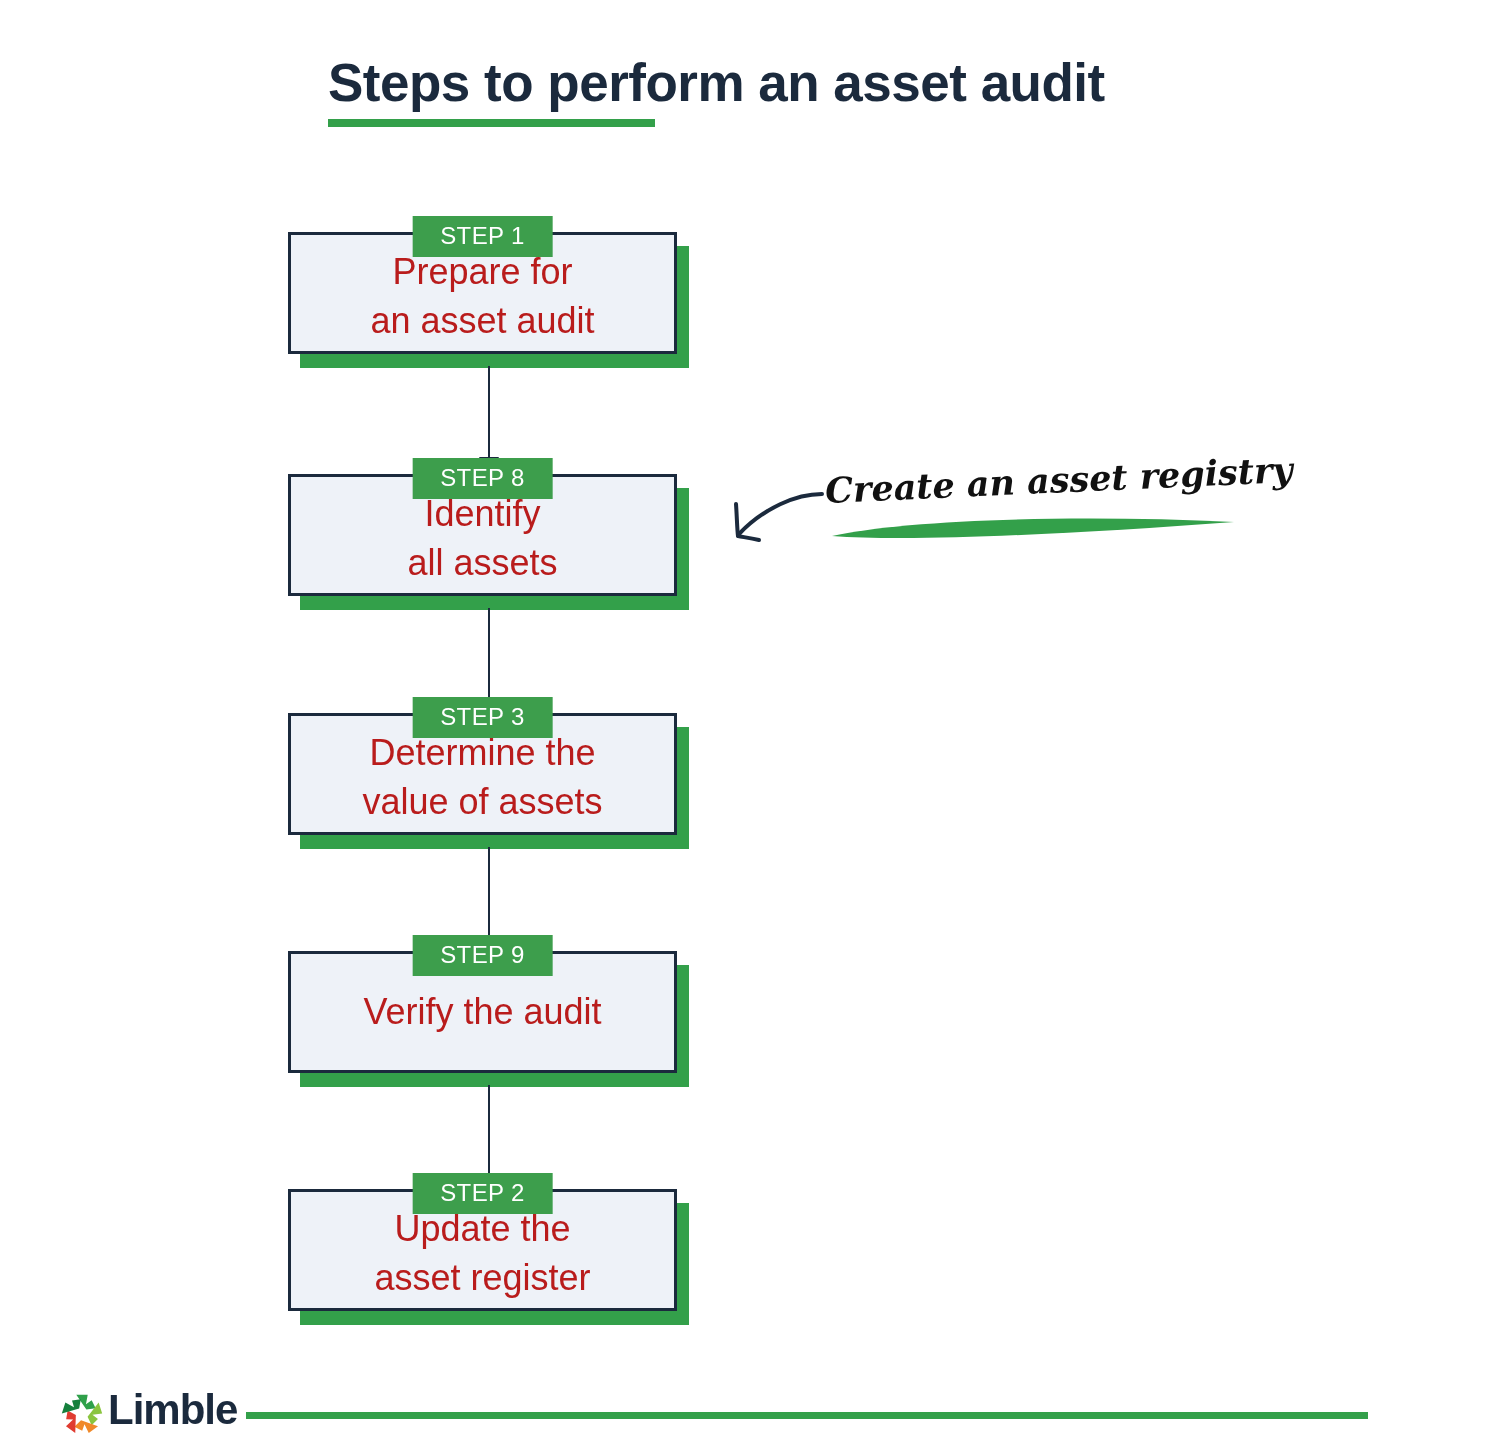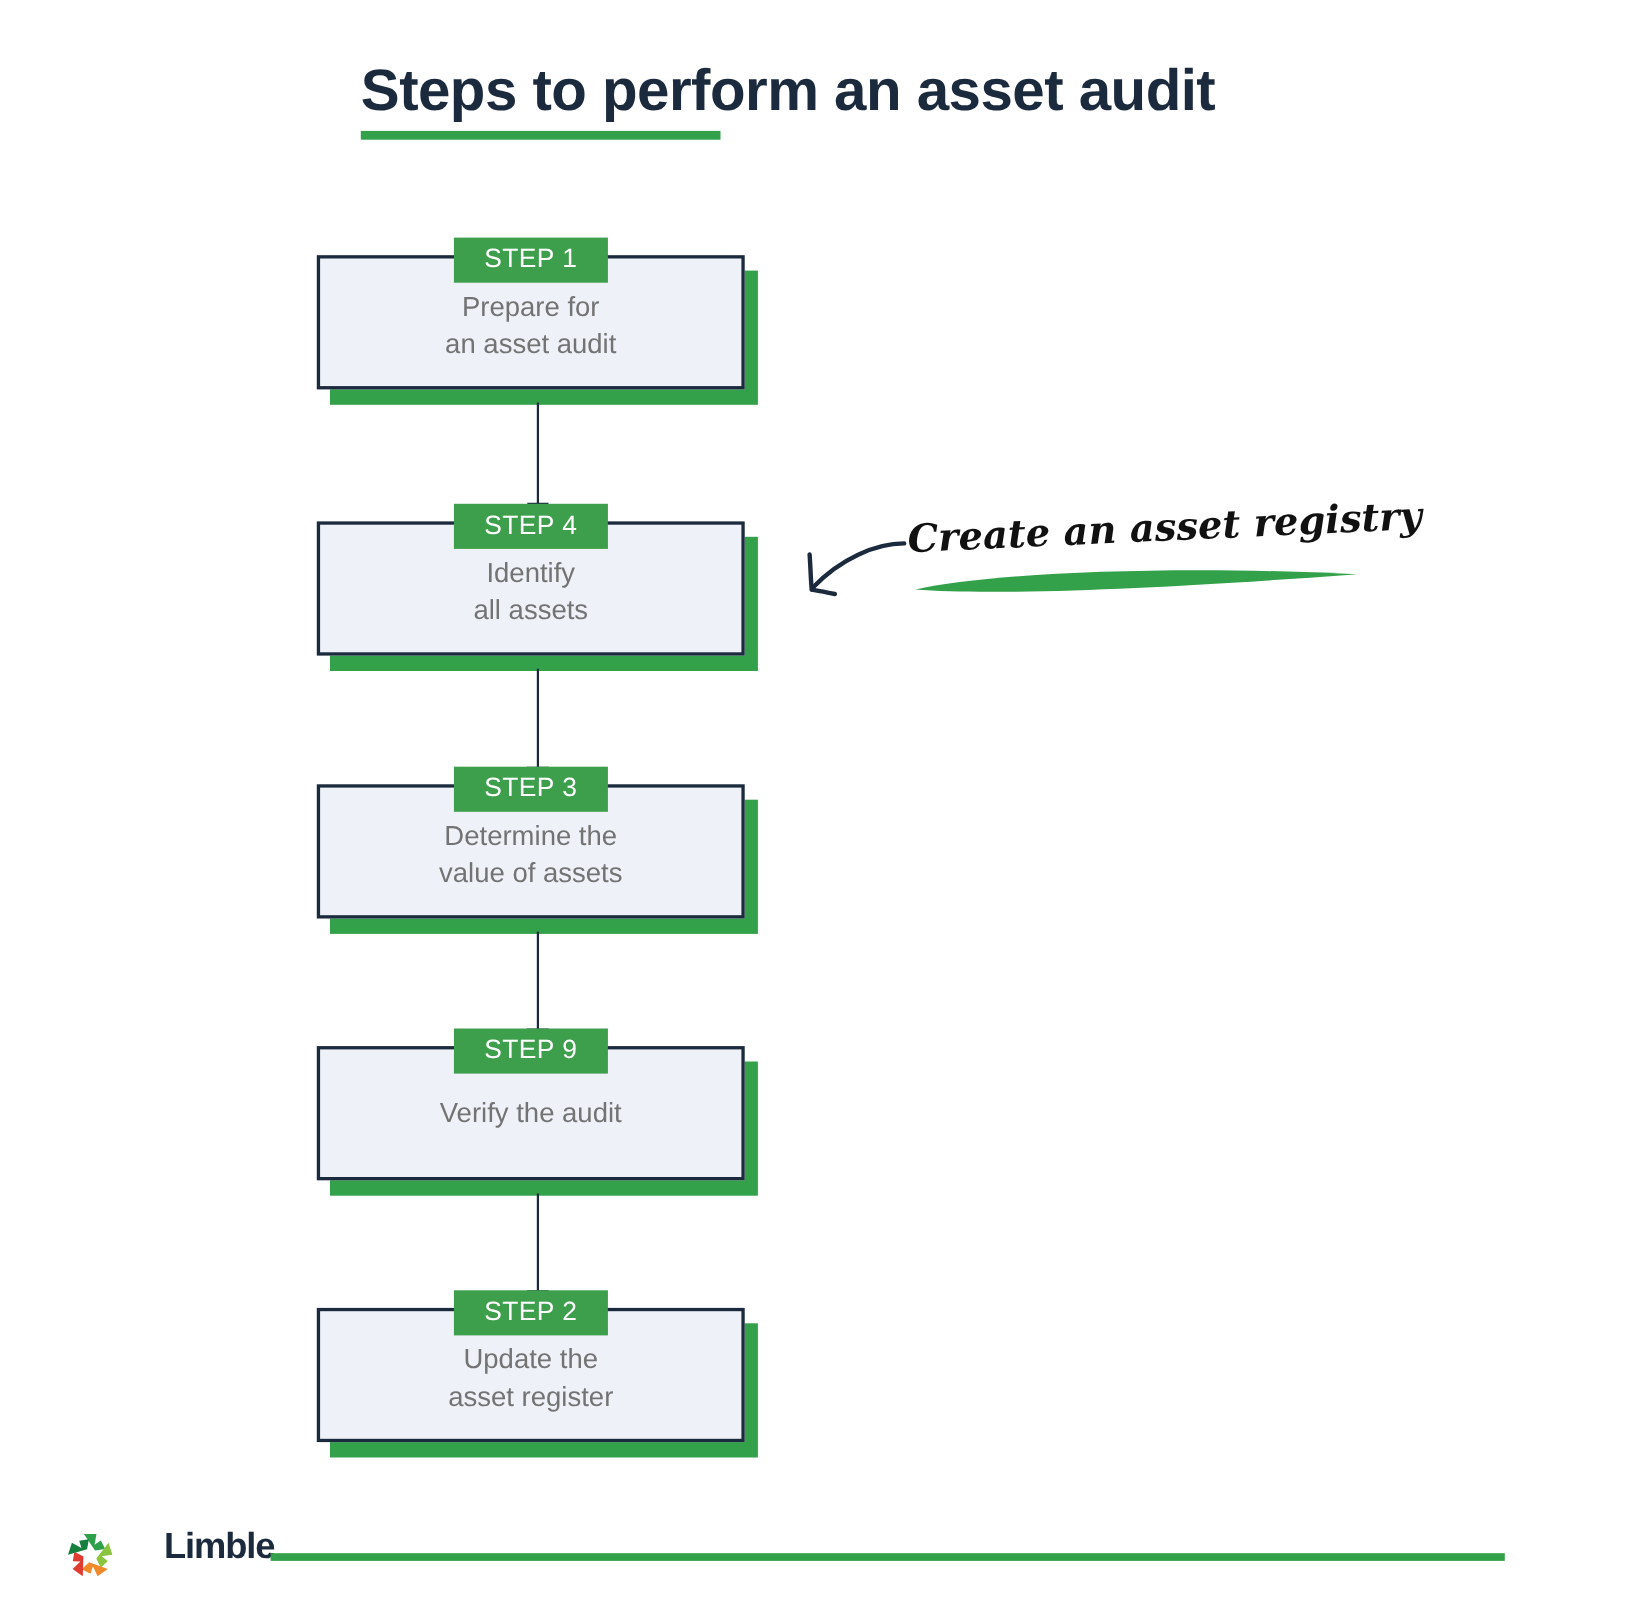--- a/index.html
+++ b/index.html
@@ -60,23 +60,23 @@
     width: 100%;
     height: 100%;
     box-sizing: border-box;
     background: #eef2f8;
     border: 3px solid #1b2a3d;
     display: flex;
     align-items: center;
     justify-content: center;
   }
   .step-label {
-    font-size: 25px;
+    font-size: 36px;
     line-height: 1.37;
-    color: #737373;
+    color: #b91c1c;
     text-align: center;
     white-space: pre-line;
     padding: 0 14px;
     margin-top: 6px;
   }
   .step-label.single {
     margin-top: 0;
   }
   .step-badge {
     position: absolute;
@@ -159,25 +159,24 @@
   }
   .logo-mark {
     position: absolute;
     left: 60px;
     top: 14px;
   }
   .logo-text {
     position: absolute;
     left: 108px;
     top: 8px;
-    font-size: 33px;
+    font-size: 42px;
     font-weight: bold;
     color: #1b2a3d;
     letter-spacing: -1px;
-    margin-left: 41px;
   }
   .footer-line {
     position: absolute;
     left: 246px;
     top: 34px;
     right: 0;
     height: 7px;
     background: #33a04a;
   }
 </style>
@@ -202,21 +201,21 @@
     <div class="line" style="height:92px;"></div>
     <div class="head"></div>
   </div>
 
   <div class="step" style="top:474px;">
     <div class="step-shadow"></div>
     <div class="step-box">
       <div class="step-label">Identify
 all assets</div>
     </div>
-    <div class="step-badge">STEP 4</div>
+    <div class="step-badge">STEP 8</div>
   </div>
 
   <div class="connector" style="top:608px; height:106px;">
     <div class="line" style="height:90px;"></div>
     <div class="head"></div>
   </div>
 
   <div class="step" style="top:713px;">
     <div class="step-shadow"></div>
     <div class="step-box">

